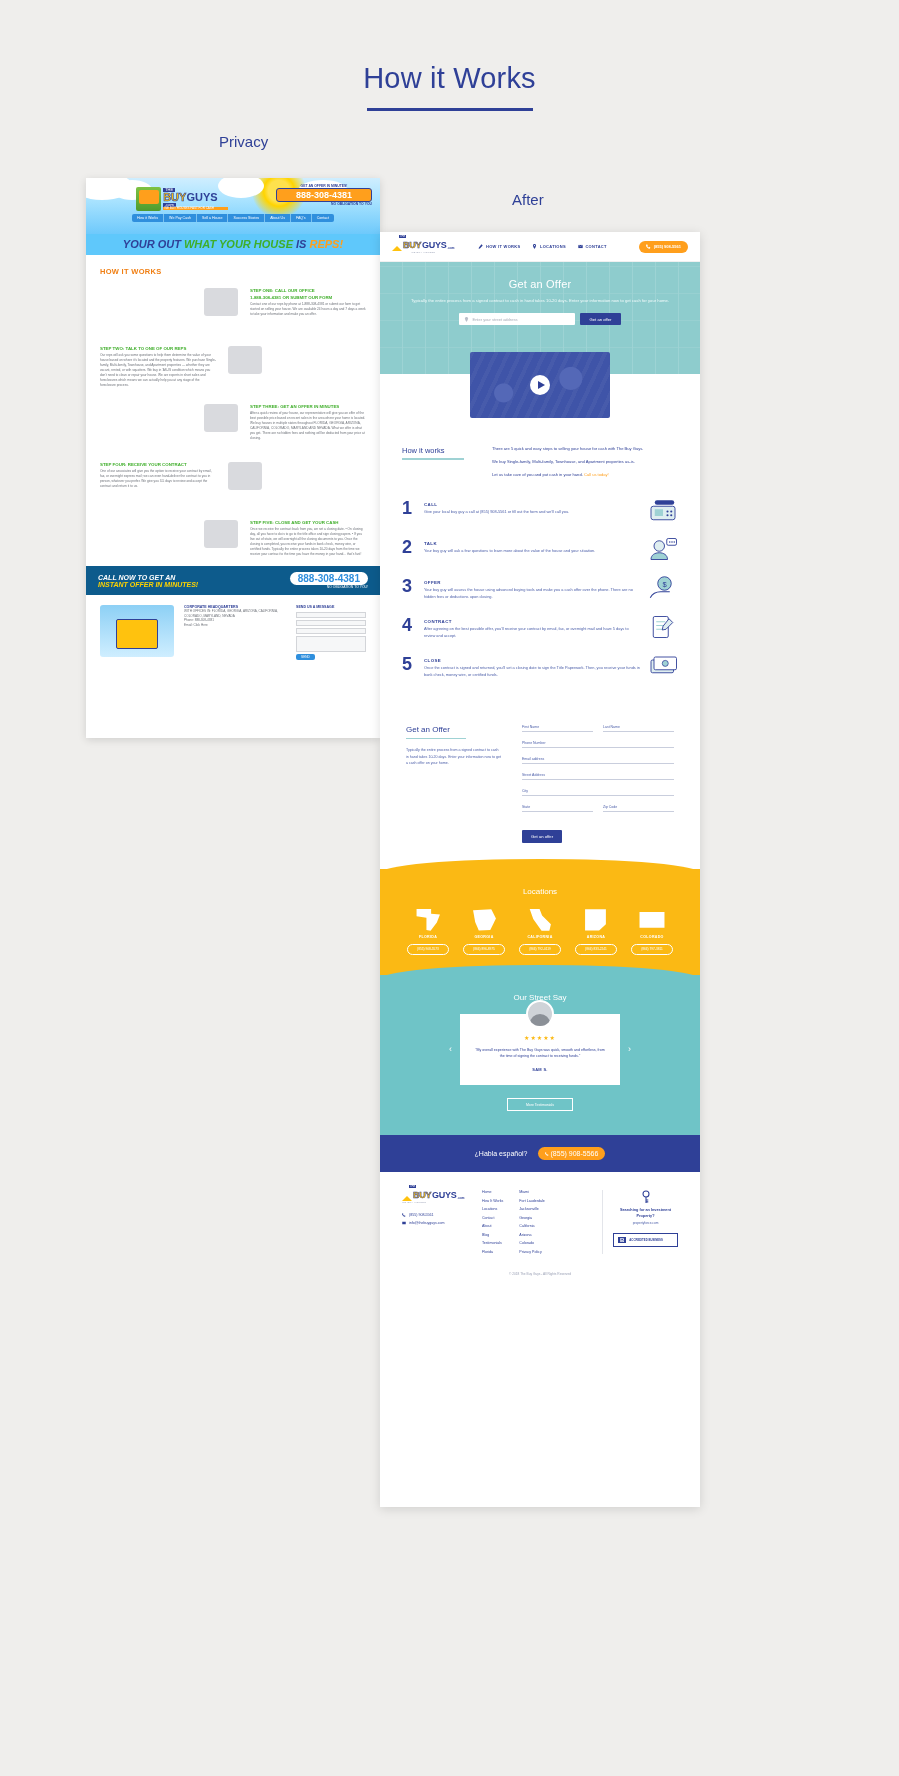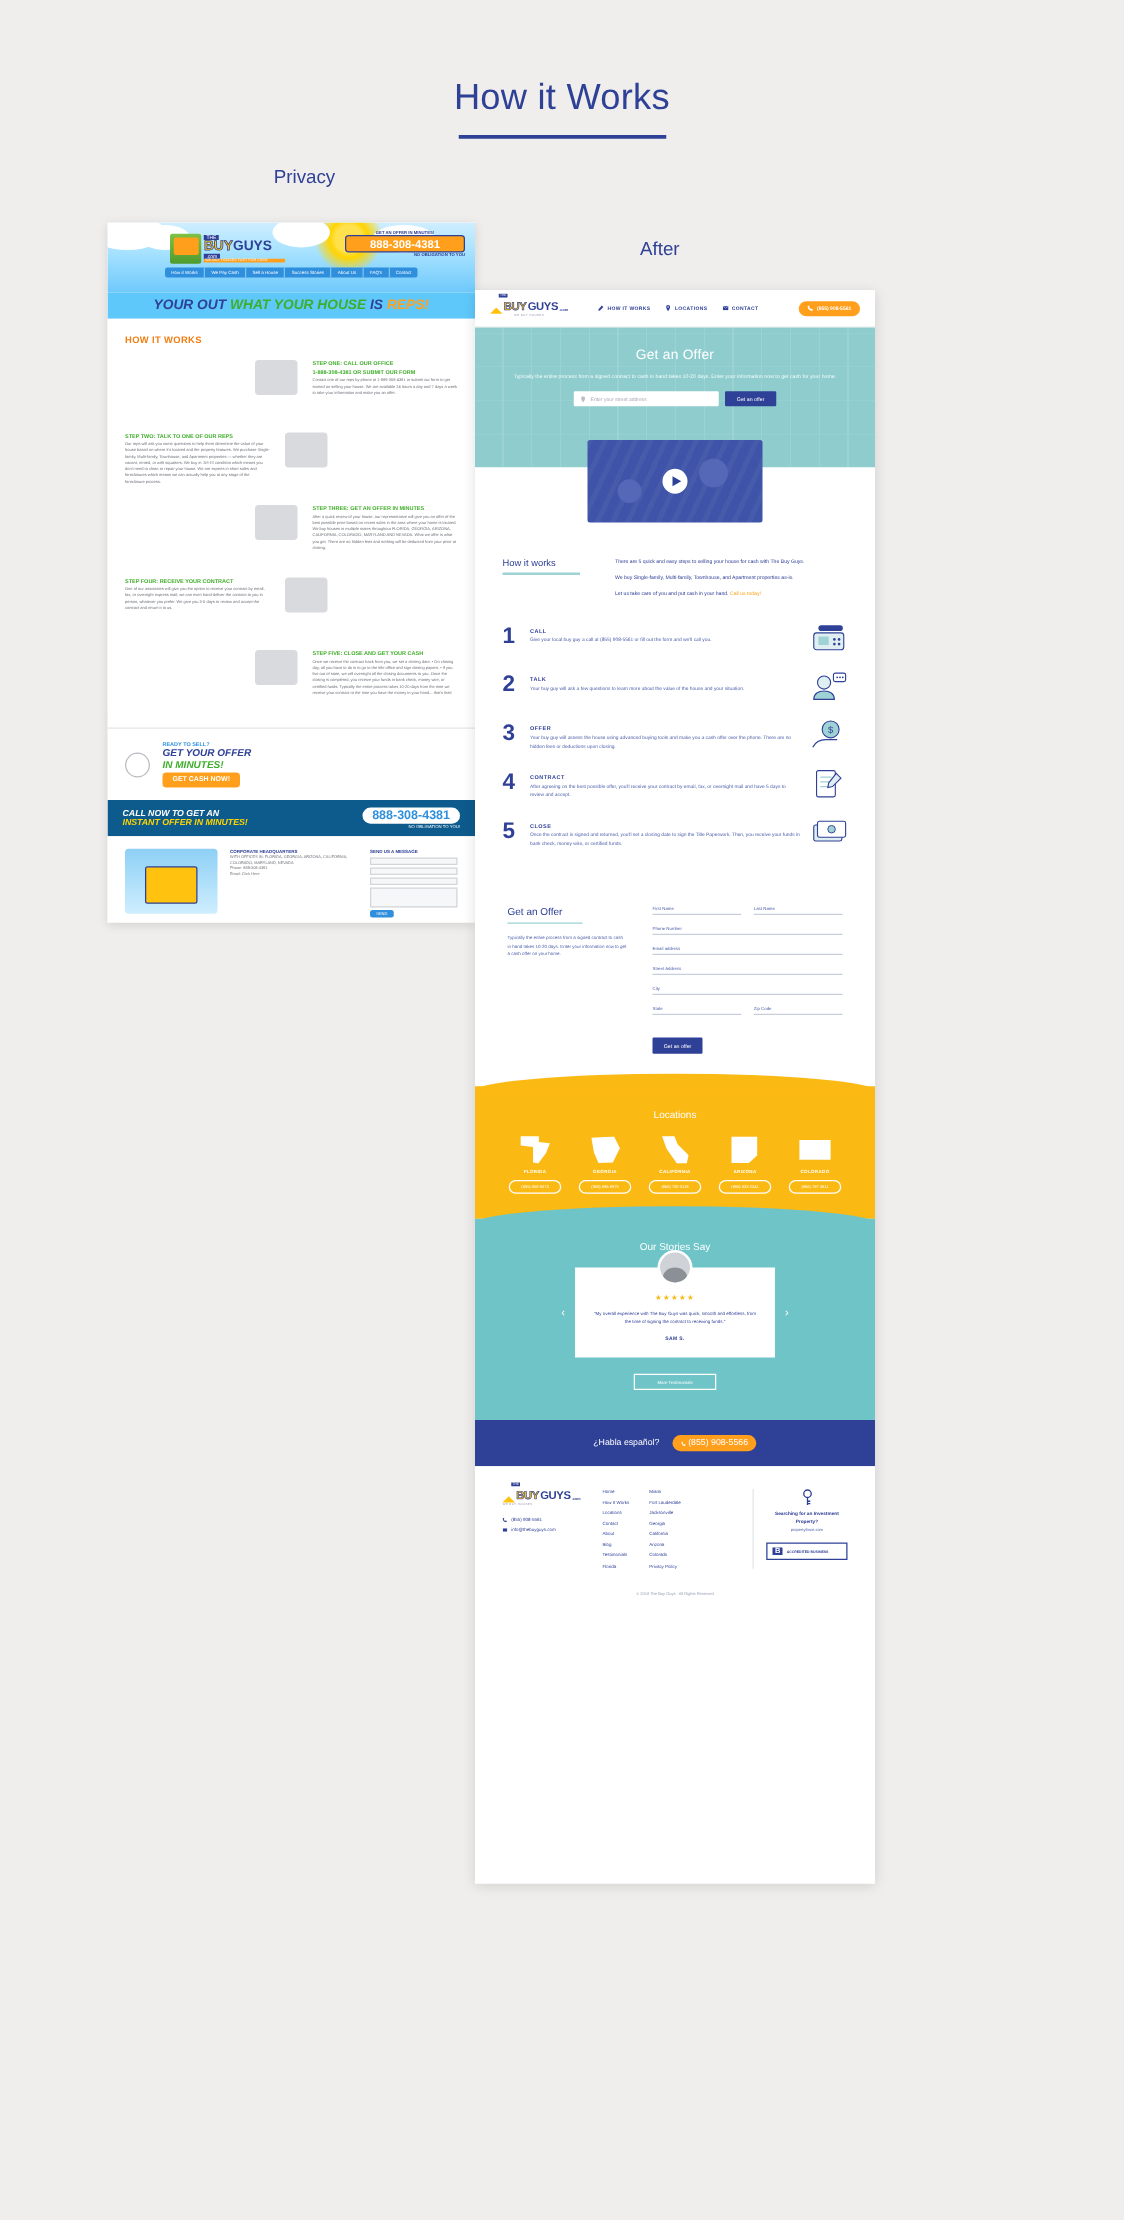--- a/index.html
+++ b/index.html
@@ -409,29 +409,20 @@
     <div class="b-step right">
       <div class="b-ico"></div>
       <h4>STEP FIVE: CLOSE AND GET YOUR CASH</h4>
       <p>Once we receive the contract back from you, we set a closing date.
 • On closing day, all you have to do is to go to the title office and sign closing papers.
 • If you live out of state, we will overnight all the closing documents to you.
 Once the closing is completed, you receive your funds in bank check, money wire, or certified funds. Typically the entire process takes 10-20 days from the time we receive your contract to the time you have the money in your hand... that's fast!</p>
     </div>
   </div>
 
-  <div class="b-cta-row">
-    <div class="b-smiley"></div>
-    <div class="b-cta-txt">
-      <div>READY TO SELL?</div>
-      <div>GET YOUR OFFER</div>
-      <div>IN MINUTES!</div>
-      <span class="b-cash-btn">GET CASH NOW!</span>
-    </div>
-  </div>
 
   <div class="b-callnow">
     <div>
       <div class="l1">CALL NOW TO GET AN</div>
       <div class="l2">INSTANT OFFER IN MINUTES!</div>
     </div>
     <div>
       <div class="b-callnow-pill">888-308-4381</div>
       <div class="b-nodo">NO OBLIGATION TO YOU!</div>
     </div>
@@ -698,21 +689,21 @@
       </div>
       <div class="a-loc-item">
         <div class="a-loc-shape" style="clip-path:polygon(2% 14%,98% 14%,98% 86%,2% 86%);"></div>
         <div class="a-loc-name">COLORADO</div>
         <div class="a-loc-phone"><span>(866) 797-3811</span></div>
       </div>
     </div>
   </div>
 
   <div class="a-test">
-    <h3>Our Stories Say</h3>
+    <h3>Our Street Say</h3>
     <div class="a-test-row">
       <div class="a-arrow">‹</div>
       <div class="a-card">
         <div class="a-avatar"></div>
         <div class="a-stars">★★★★★</div>
         <div class="a-quote">"My overall experience with The Buy Guys was quick, smooth and effortless, from the time of signing the contract to receiving funds."</div>
         <div class="a-author">SAM S.</div>
       </div>
       <div class="a-arrow">›</div>
     </div>

